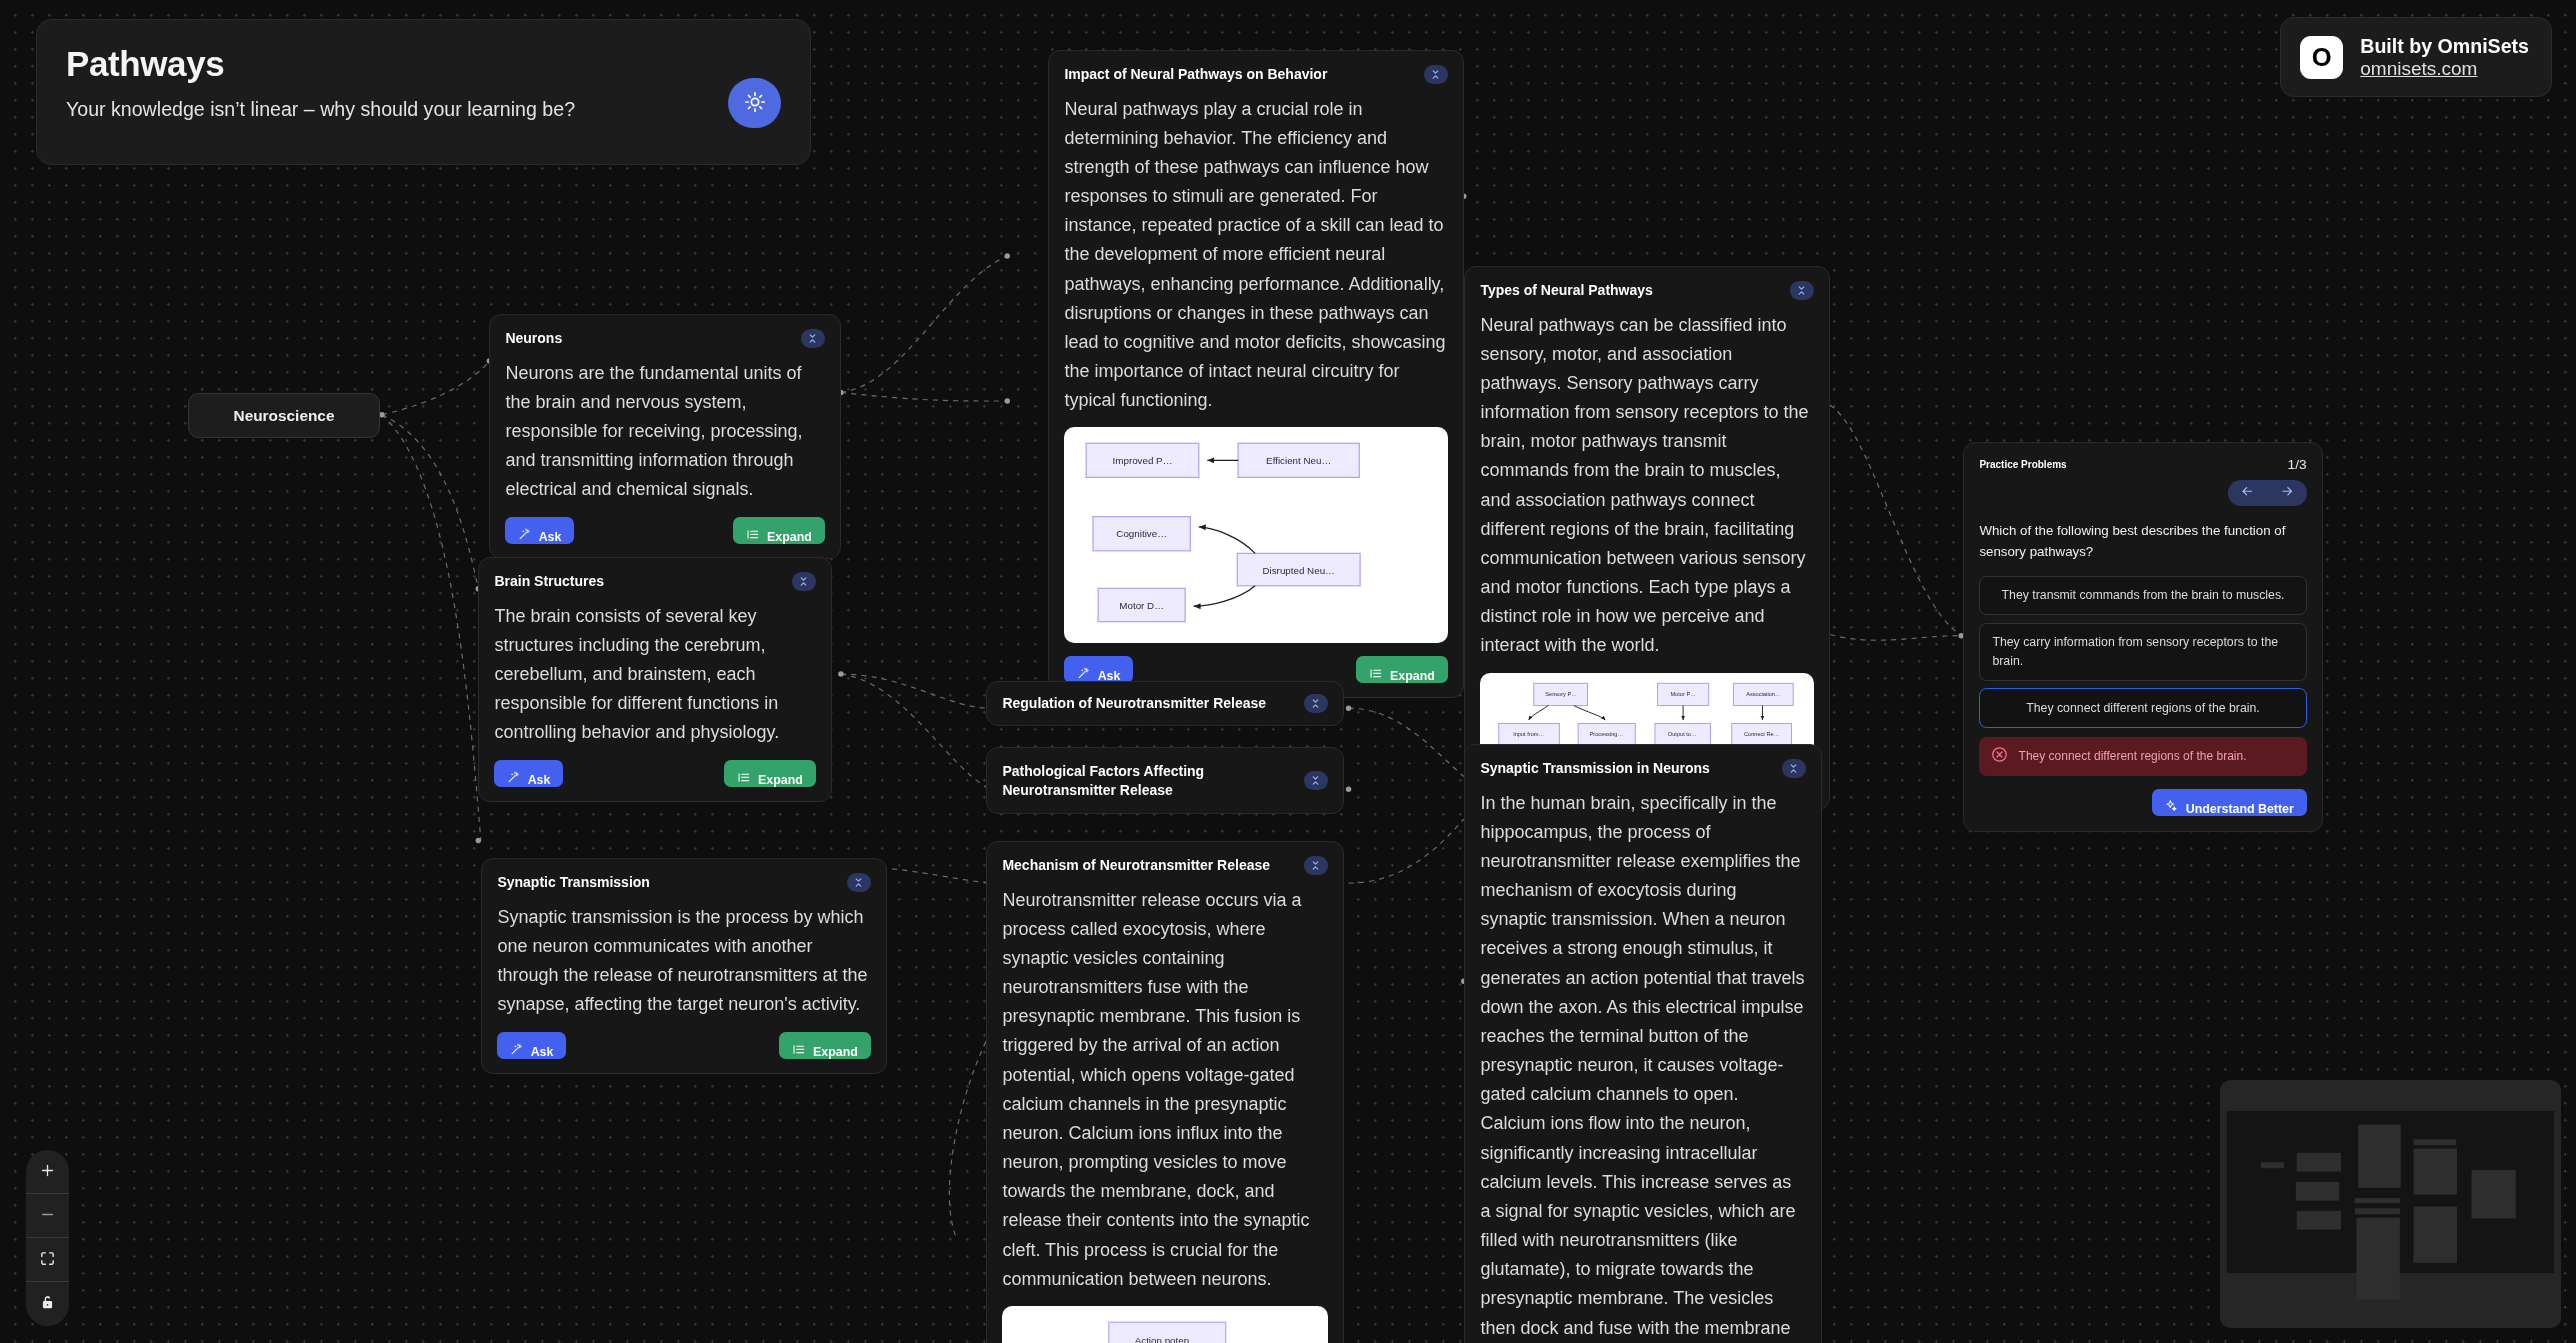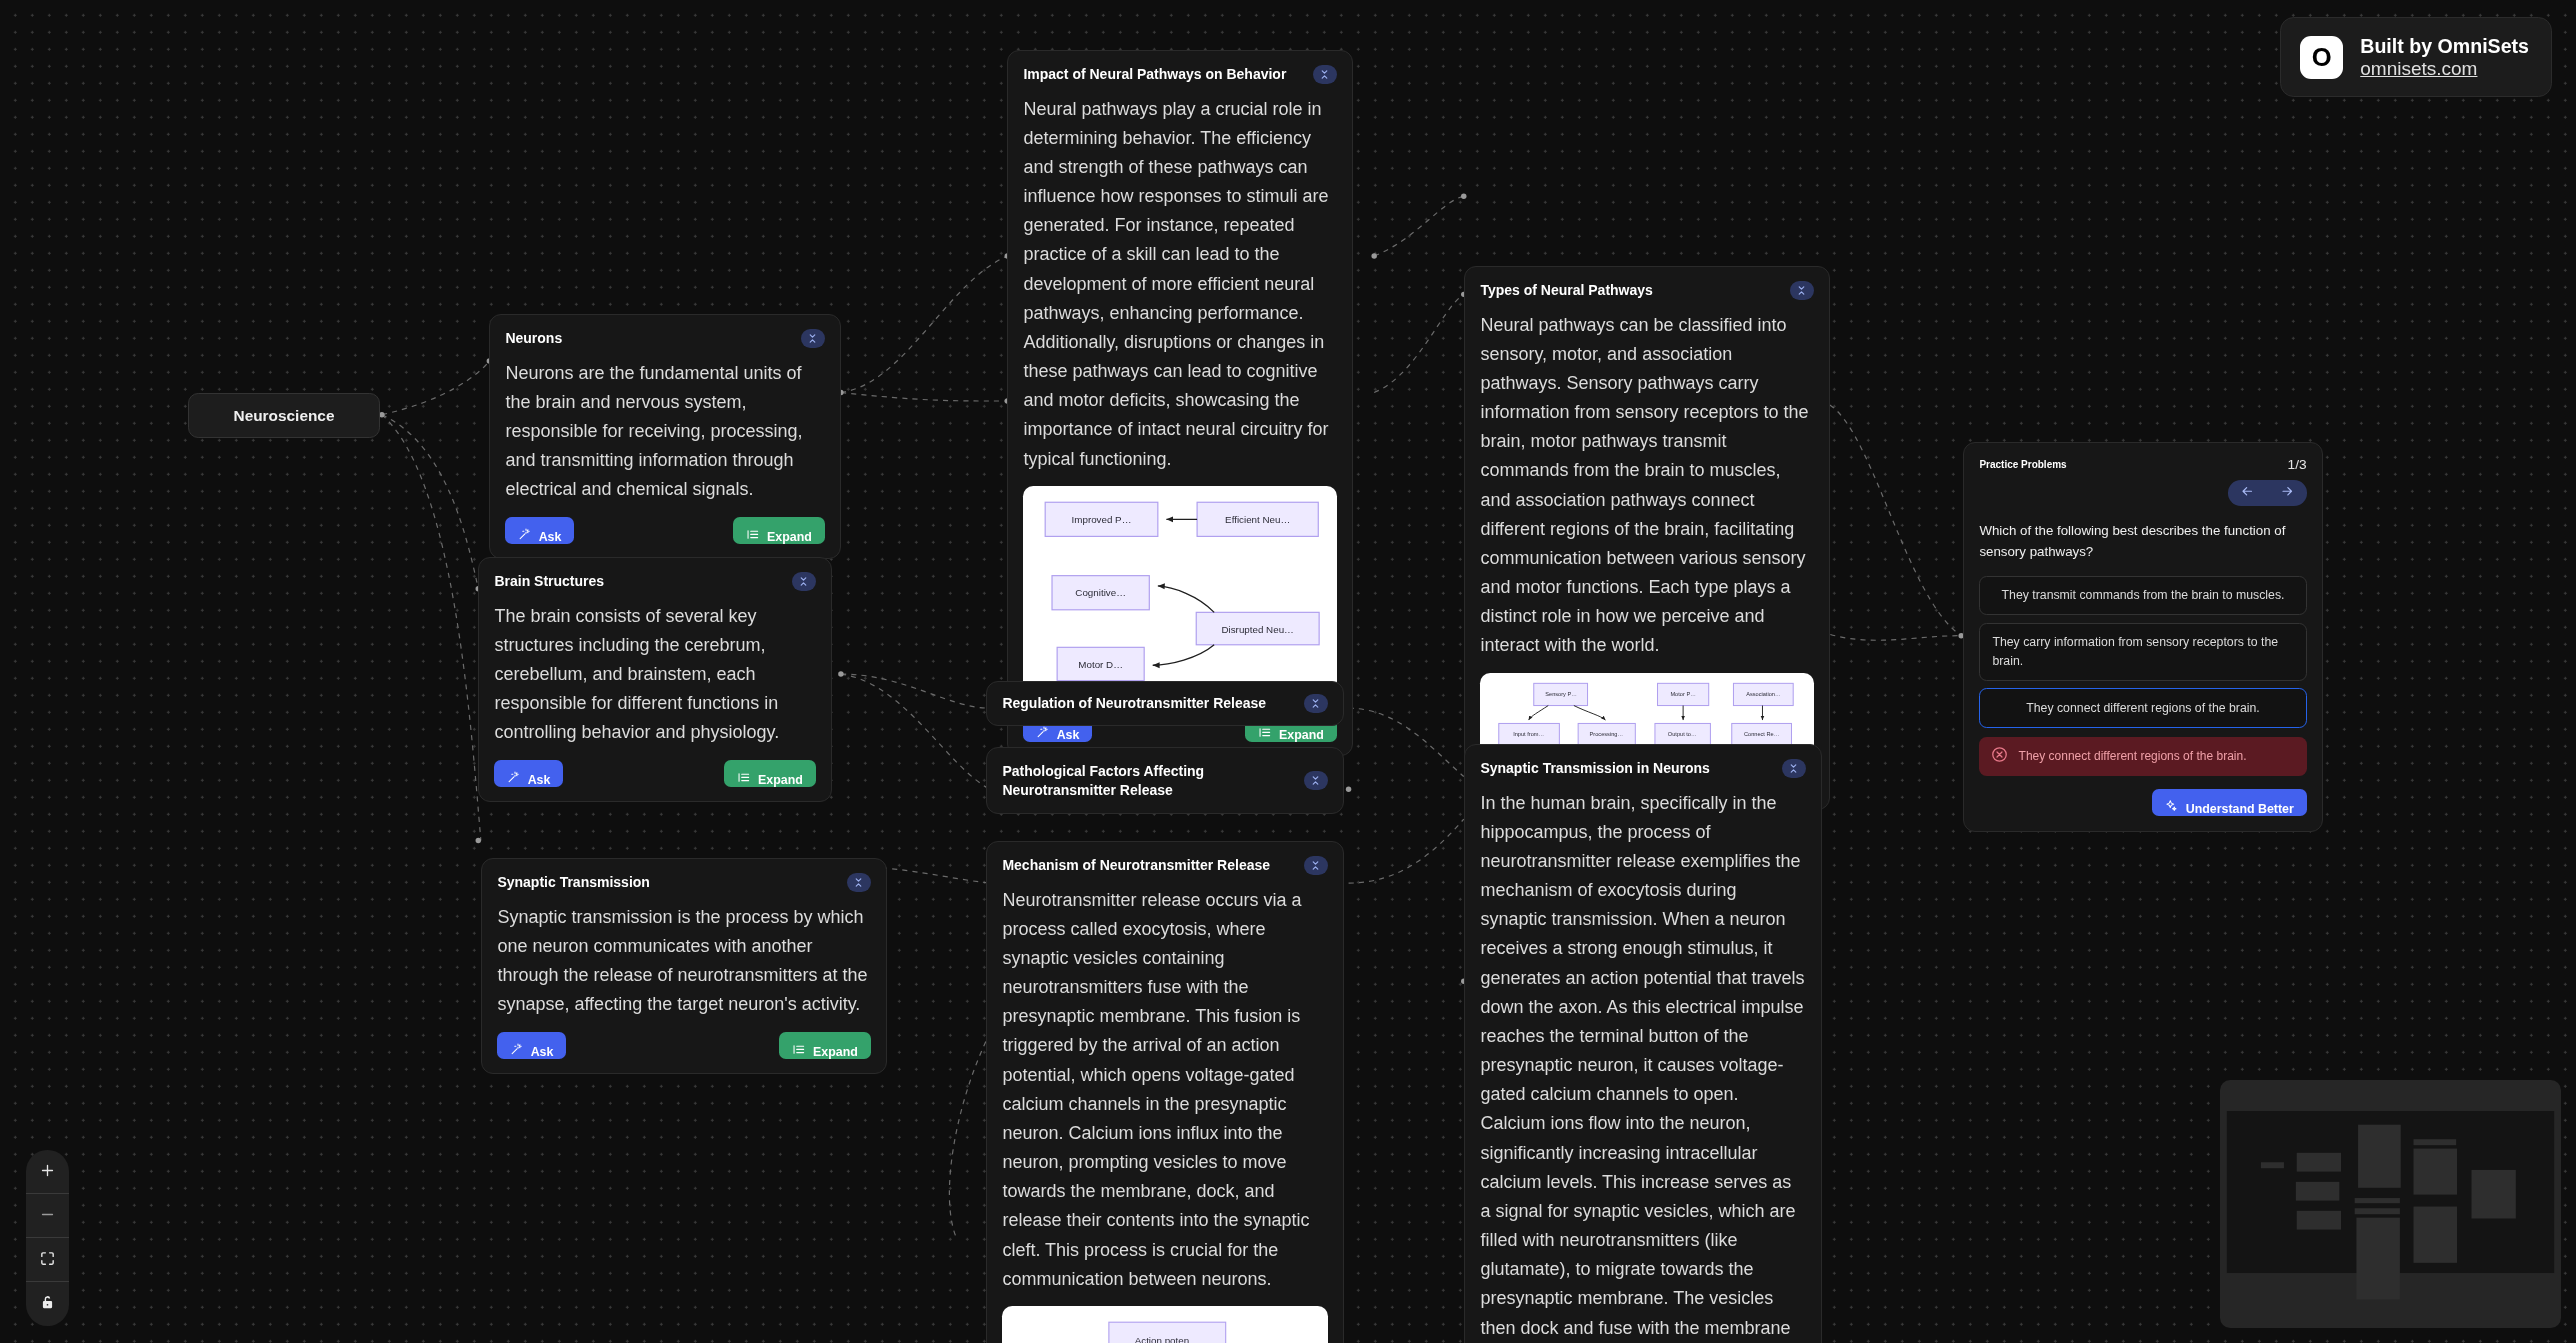--- a/index.html
+++ b/index.html
@@ -202,20 +202,32 @@
       <circle cx="2133" cy="740" r="3.2"></circle>
         <circle cx="2298" cy="745" r="3.2"></circle>
       <circle cx="1715" cy="1150" r="3.2"></circle>
       <circle cx="560" cy="690" r="3.2"></circle>
         <circle cx="560" cy="985" r="3.2"></circle>
       <circle cx="985" cy="790" r="3.2"></circle>
         <circle cx="985" cy="1015" r="3.2"></circle>
     </g>
   </svg>
 
+  <div class="title-card">
+    <h1>Pathways</h1>
+    <div class="subtitle">Your knowledge isn’t linear – why should your learning be?</div>
+    <button class="theme-toggle">
+      <span>
+        <svg width="22" height="22" viewBox="0 0 24 24" fill="none" stroke="#ffffff" stroke-width="1.9" stroke-linecap="round">
+          <circle cx="12" cy="12" r="4"></circle>
+          <path d="M12 2v2.5M12 19.5V22M2 12h2.5M19.5 12H22M4.9 4.9l1.8 1.8M17.3 17.3l1.8 1.8M19.1 4.9l-1.8 1.8M6.7 17.3l-1.8 1.8"></path>
+        </svg>
+      </span>
+    </button>
+  </div>
 
   <div class="brand">
     <div class="brand-logo">O</div>
     <div class="brand-text">
       <div class="b1">Built by OmniSets</div>
       <div class="b2">omnisets.com</div>
     </div>
   </div>
 
   <div class="root-node">
@@ -299,21 +311,21 @@
       <button class="btn btn-expand">
         <span><svg width="13.7" height="12.8" viewBox="0 0 24 24" fill="none" stroke="#fff" stroke-width="2" stroke-linecap="round">
               <path d="M3 5v14"></path>
               <path d="M8 6h13M8 12h13M8 18h13"></path>
             </svg></span>
         <span>Expand</span>
       </button>
     </div>
   </div>
 
-  <div class="card" style="left:1007px; top:50px; width:346px;">
+  <div class="card" style="left:1048px; top:50px; width:416px;">
     <div class="card-head">
       <div class="card-title">Impact of Neural Pathways on Behavior</div>
       <button class="collapse-btn">
         <svg width="11" height="11" viewBox="0 0 24 24" fill="none" stroke="#9db1f0" stroke-width="2.6" stroke-linecap="round" stroke-linejoin="round">
             <path d="M7 4l5 5 5-5"></path>
             <path d="M7 20l5-5 5 5"></path>
           </svg>
       </button>
     </div>
     <div class="card-body">Neural pathways play a crucial role in determining behavior. The efficiency and strength of these pathways can influence how responses to stimuli are generated. For instance, repeated practice of a skill can lead to the development of more efficient neural pathways, enhancing performance. Additionally, disruptions or changes in these pathways can lead to cognitive and motor deficits, showcasing the importance of intact neural circuitry for typical functioning.</div>

